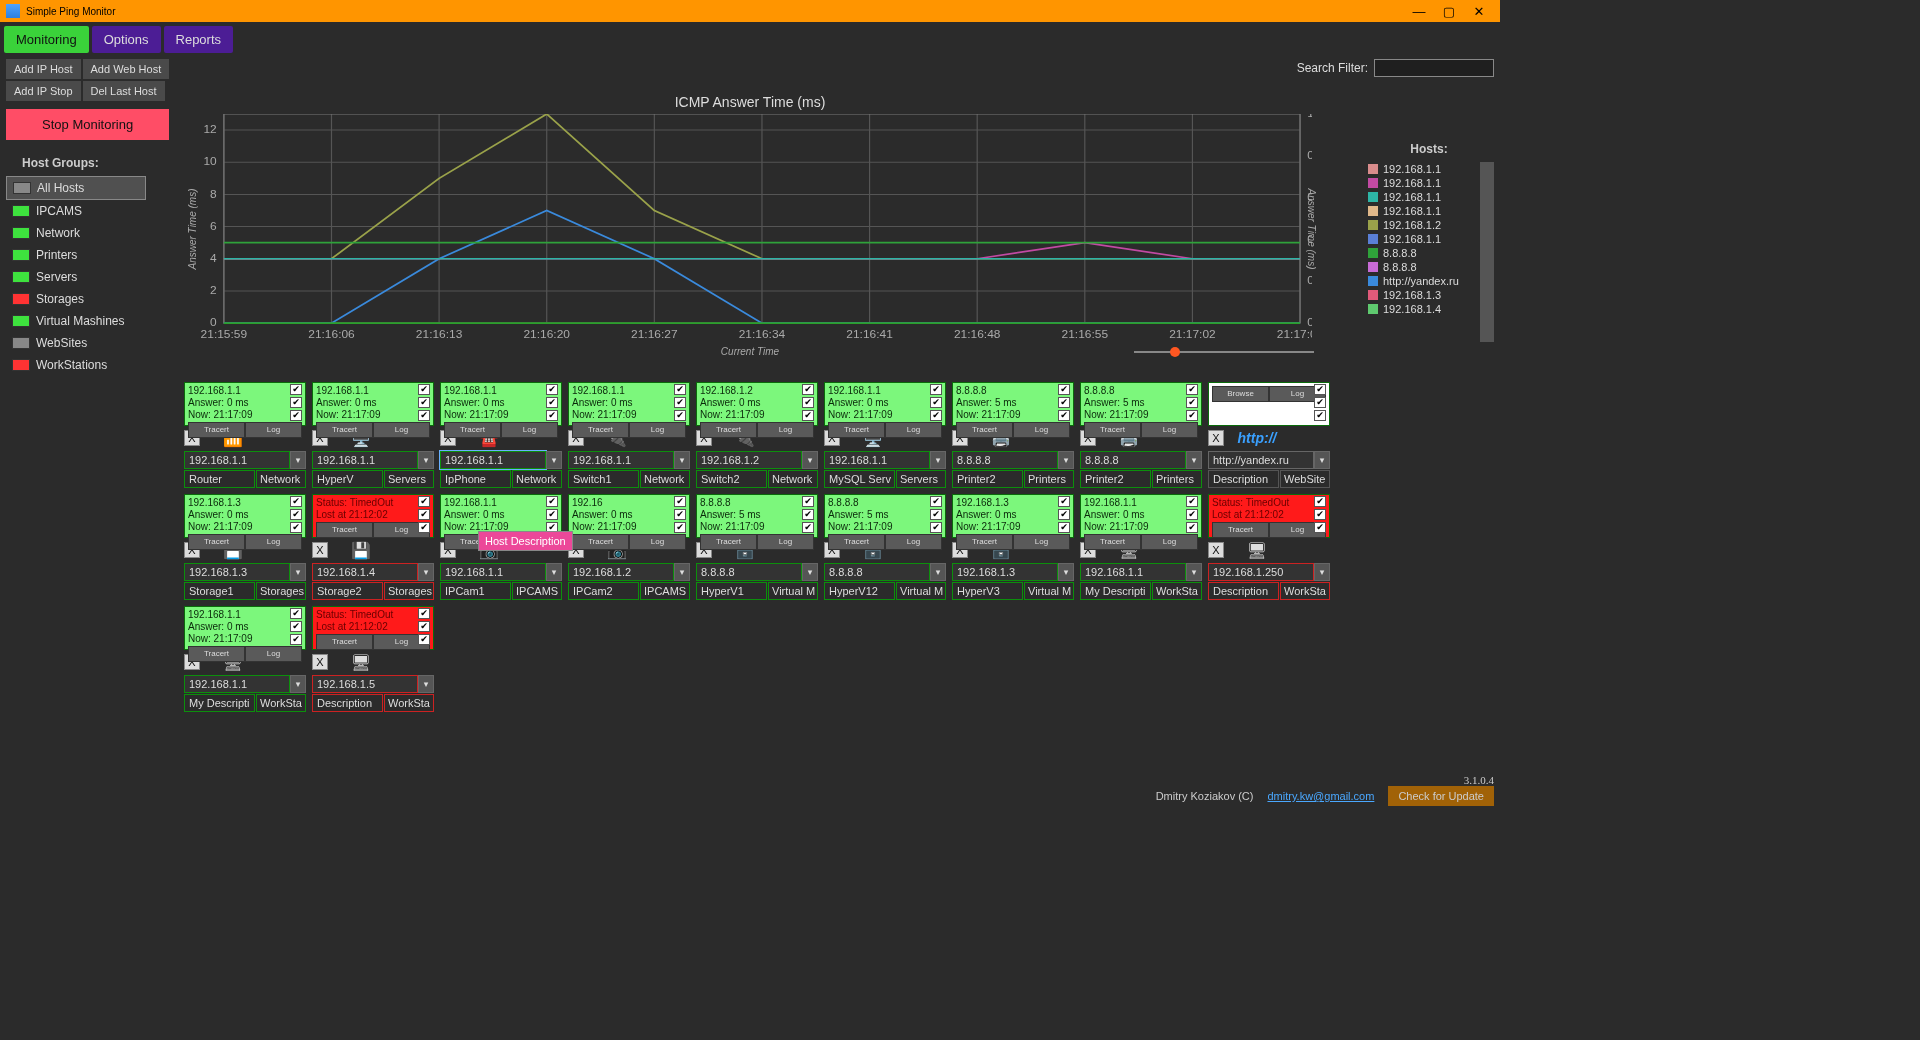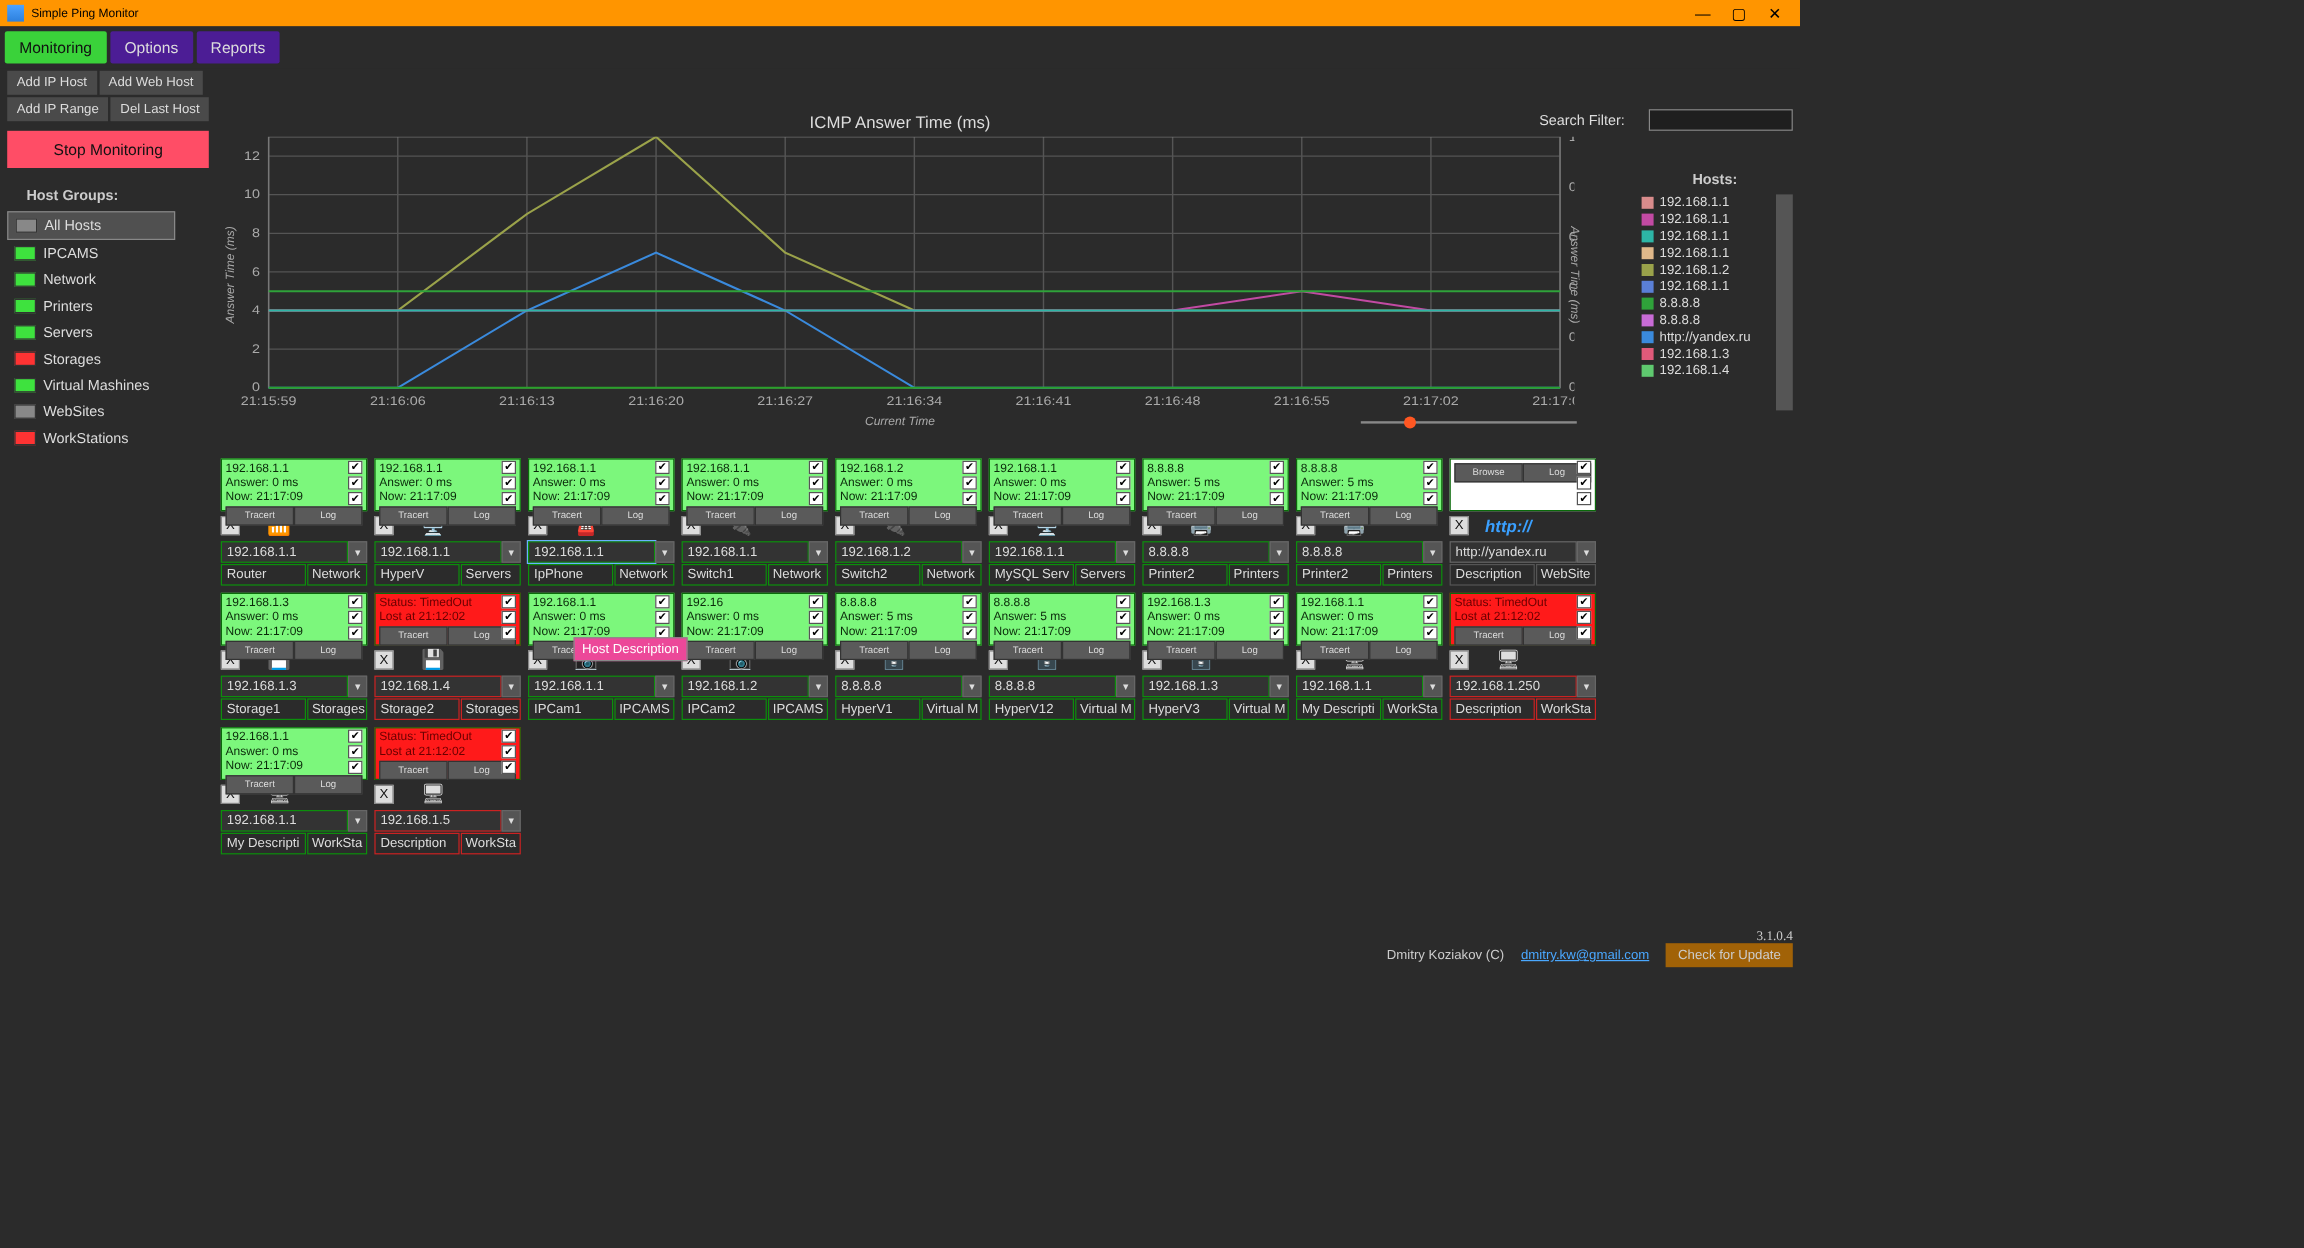--- a/index.html
+++ b/index.html
@@ -11,25 +11,25 @@
 .titlebar .title { font-size: 10px; }
 .titlebar .spacer { flex: 1; }
 .titlebar .winbtn { width: 30px; height: 22px; display: flex; align-items: center; justify-content: center; font-size: 13px; cursor: default; }
 
 
 .tabs { background: #2b2b2b; padding: 4px 4px; display: flex; gap: 3px; }
 .tab { background: #4c1d95; color: #ddd; padding: 6px 12px; border-radius: 2px; cursor: default; font-size: 13px; }
 .tab.active { background: #3ad23a; color: #111; }
 
 
-.toolbar-row { display: flex; align-items: center; padding: 2px 6px; }
+.toolbar-row { display: flex; align-items: flex-start; padding: 2px 6px; }
 .toolbar-left { display: flex; flex-direction: column; gap: 2px; }
 .toolbar-left .row { display: flex; gap: 2px; }
 .smallbtn { background: #4a4a4a; color: #ddd; font-size: 11px; padding: 4px 8px; border: none; cursor: default; }
-.toolbar-right { margin-left: auto; display: flex; align-items: center; gap: 20px; }
+.toolbar-right { margin-left: auto; display: flex; align-items: center; gap: 6px; }
 .toolbar-right input { background: #1f1f1f; border: 1px solid #888; height: 18px; width: 120px; color: #ddd; padding: 0 4px; }
 
 .stopbtn { background: #ff4d66; color: #111; font-size: 13px; padding: 8px 18px; border: none; margin-top: 6px; cursor: default; }
 
 .main { display: flex; padding: 0 6px; gap: 8px; align-items: flex-start; }
 
 
 .sidebar { width: 140px; flex-shrink: 0; }
 .sidebar h4 { font-size: 12px; font-weight: bold; color: #ccc; margin: 14px 0 6px 16px; }
 .hostgroup { display: flex; align-items: center; gap: 6px; padding: 4px 6px; cursor: default; font-size: 12px; }
@@ -114,21 +114,21 @@
   <div class="tab">Reports</div>
 </div>
 
 <div class="toolbar-row">
   <div class="toolbar-left">
     <div class="row">
       <button class="smallbtn">Add IP Host</button>
       <button class="smallbtn">Add Web Host</button>
     </div>
     <div class="row">
-      <button class="smallbtn">Add IP Range</button>
+      <button class="smallbtn">Add IP Stop</button>
       <button class="smallbtn">Del Last Host</button>
     </div>
     <button class="stopbtn">Stop Monitoring</button>
   </div>
   <div style="flex:1"></div>
   <div class="toolbar-right">
     <span>Search Filter:</span>
     <input type="text" value="" style="">
   </div>
 </div>

